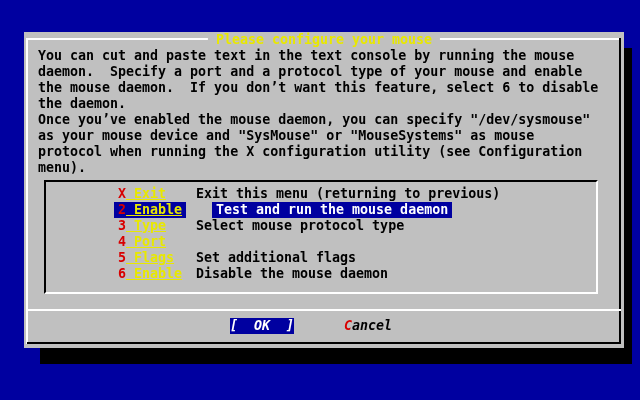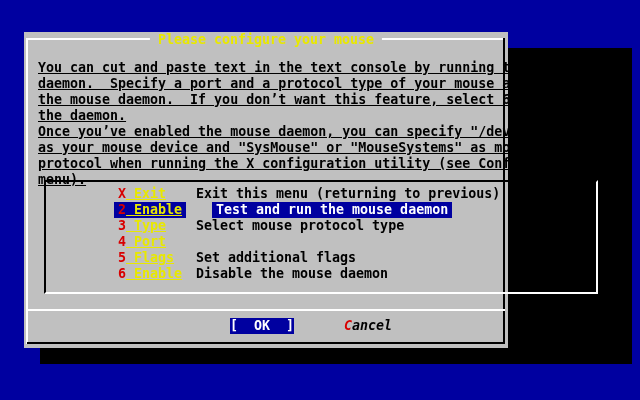--- a/index.html
+++ b/index.html
@@ -6,36 +6,36 @@
   html,body { width:640px; height:400px; overflow:hidden; }
   body {
     background: var(--c-screen_bg);
     font-family: "DejaVu Sans Mono", monospace;
     font-weight: bold;
     font-size: 13.3px;
     line-height: 16px;
   }
   .screen { position:relative; width:640px; height:400px; background:var(--c-screen_bg); }
   .shadow { position:absolute; left:40px; top:48px; width:592px; height:316px; background:var(--c-shadow); }
-  .dialog { position:absolute; left:24px; top:32px; width:484px; height:316px; background:var(--c-dialog_bg); }
+  .dialog { position:absolute; left:24px; top:32px; width:600px; height:316px; background:var(--c-dialog_bg); }
 
   
   .b-top    { position:absolute; left:2px;  right:4px; top:6px;    height:2px; background:var(--c-border_light); }
   .b-left   { position:absolute; left:2px;  top:6px;   bottom:4px; width:2px;  background:var(--c-border_light); }
   .b-right  { position:absolute; right:3px; top:6px;   bottom:4px; width:2px;  background:var(--c-border_dark); }
   .b-bottom { position:absolute; left:3px;  right:3px; bottom:4px; height:2px; background:var(--c-border_dark); }
 
   .title {
     position:absolute; top:0; left:50%; transform:translateX(-50%);
     height:16px; background:var(--c-dialog_bg); padding:0 8px;
     color:var(--c-title_yellow); white-space:pre; z-index:2;
   }
   .body-text {
-    position:absolute; left:14px; top:28px;
-    white-space:pre; color:var(--c-text_black);text-decoration:underline;
+    position:absolute; left:14px; top:16px;
+    white-space:pre; color:var(--c-text_black);
   }
 
   .menu-box {
     position:absolute; left:20px; top:148px; width:554px; height:114px;
     border-top:2px solid var(--c-border_dark);
     border-left:2px solid var(--c-border_dark);
     border-right:2px solid var(--c-border_light);
     border-bottom:2px solid var(--c-border_light);
     padding-top:4px;
   }
@@ -44,21 +44,21 @@
   .menu-row .desc { position:absolute; left:150px; white-space:pre; color:var(--c-text_black); }
   .menu-row .num   { color:var(--c-tag_red); }
   .menu-row .label { color:var(--c-title_yellow);text-decoration:underline; }
   .menu-row.selected .tag  { left:68px;  padding:0 4px; background:var(--c-highlight_bg); }
   .menu-row.selected .desc { left:146px; padding:0 4px; background:var(--c-highlight_bg); color:var(--c-highlight_text);margin-left:20px; }
 
   .separator { position:absolute; left:4px; right:3px; top:277px; height:2px; background:var(--c-border_light); }
 
   .btn { position:absolute; top:286px; height:16px; white-space:pre; cursor:default; }
   .btn-ok {
-    left:206px; background:var(--c-highlight_bg); color:var(--c-highlight_text);
+    left:206px; background:var(--c-highlight_bg); color:var(--c-highlight_text);font-style:italic;
   }
   .btn-cancel { left:320px; color:var(--c-text_black);font-style:italic; }
   .btn-cancel .hot { color:var(--c-tag_red); }
 </style>
 </head>
 <body>
 
 <div class="screen">
   <div class="shadow"></div>
 

